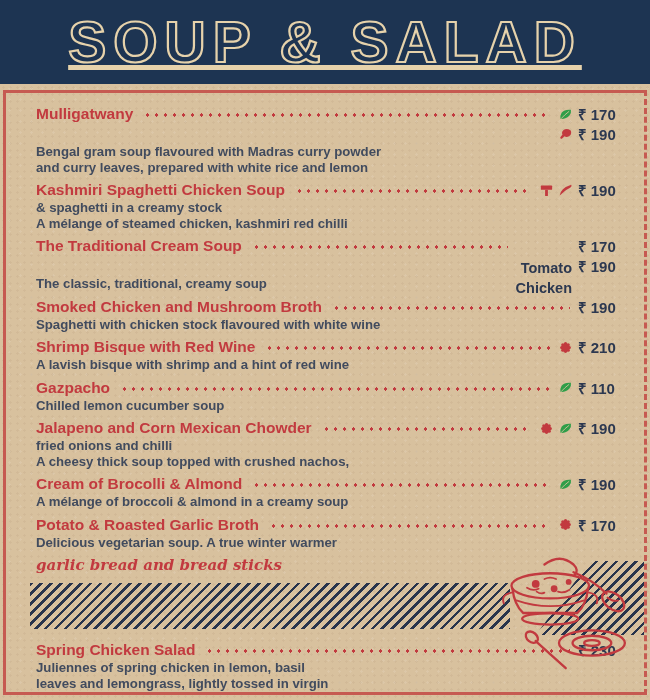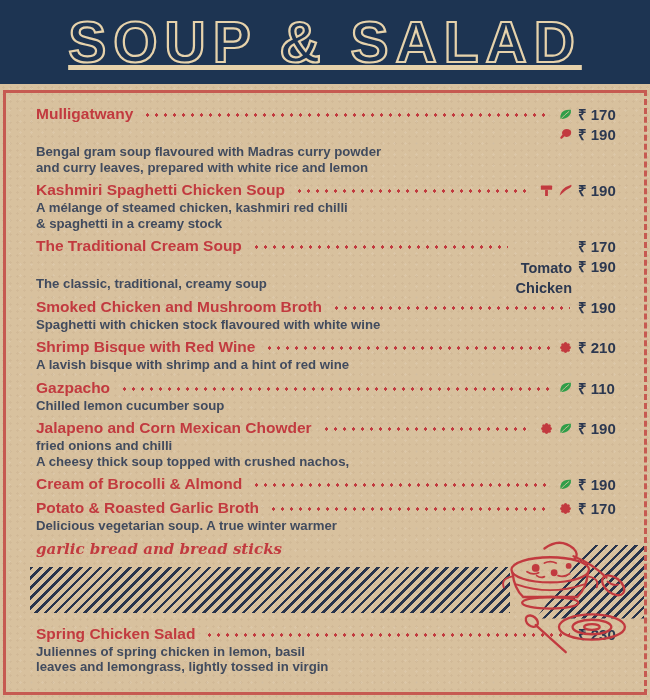--- a/index.html
+++ b/index.html
@@ -124,22 +124,22 @@
               <span class="micon">
                 <svg width="13" height="13" viewBox="0 0 12 12">
                   <path d="M11.2 0.8 q1 1.7 -1.3 2.8 q-3.6 1.6 -6.3 4.4 q-1.6 1.6 -3 2.7 q0.6 -3.5 3 -5.8 q2.6 -2.5 5.4 -3.3 q1.6 -0.5 2.2 -0.8 Z" fill="#c23a3f"></path>
                 </svg>
               </span>
               <span class="amount">₹ 190</span>
             </div>
           </div>
         </div>
         <div class="desc">
+          <div>&amp; spaghetti in a creamy stock</div>
           <div>A mélange of steamed chicken, kashmiri red chilli</div>
-          <div>&amp; spaghetti in a creamy stock</div>
         </div>
       </div>
       <div class="item">
         <div class="head">
           <span class="title">The Traditional Cream Soup</span>
           <span class="dots"></span>
           <div class="prices">
             <div class="price-row">
               <span class="plabel">Tomato</span>
               <span class="amount">₹ 170</span>
@@ -261,20 +261,23 @@
             <div class="price-row">
               <span class="micon">
                 <svg width="13" height="13" viewBox="0 0 12 12">
                   <path d="M11 1.6 Q5 1 2.4 4.4 Q0.8 7 1.4 10.2 Q7 10.4 9.6 7 Q11.6 4.4 11 1.6 Z" fill="#2f9e49"></path>
                   <path d="M1.8 10 Q5 6.4 9.4 3" stroke="#d8c19e" stroke-width="0.8" fill="none"></path>
                 </svg>
               </span>
               <span class="amount">₹ 190</span>
             </div>
           </div>
+        </div>
+        <div class="desc">
+          <div>A mélange of broccoli &amp; almond in a creamy soup</div>
         </div>
       </div>
       <div class="item">
         <div class="head">
           <span class="title">Potato &amp; Roasted Garlic Broth</span>
           <span class="dots"></span>
           <div class="prices">
             <div class="price-row">
               <span class="micon">
                 <svg width="13" height="13" viewBox="0 0 12 12">

